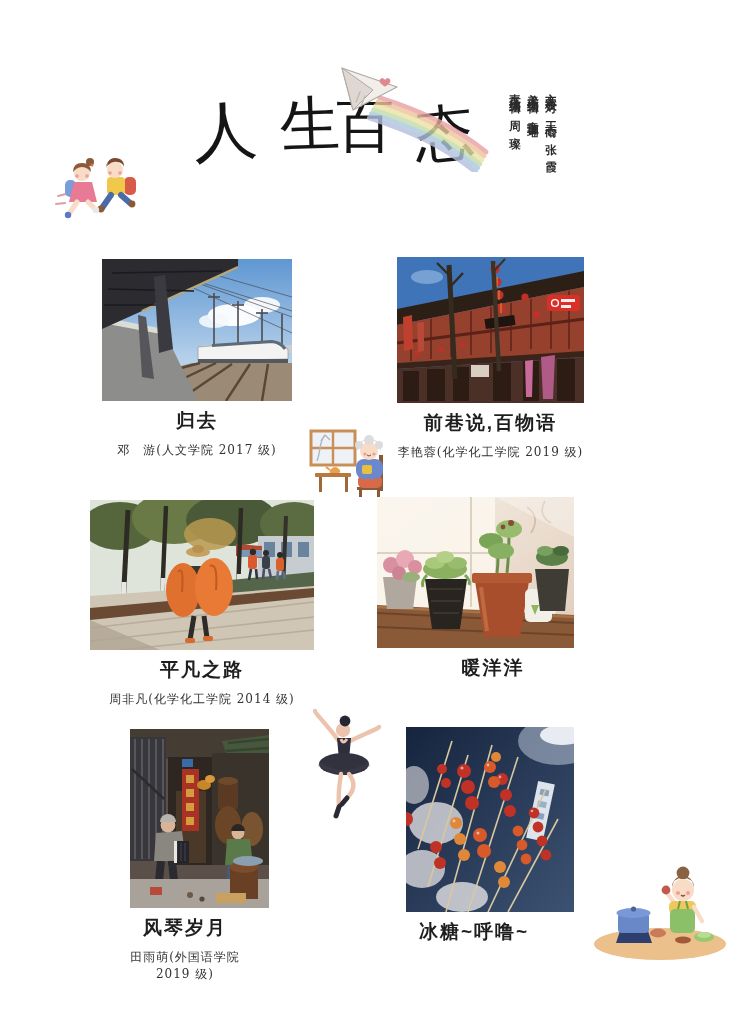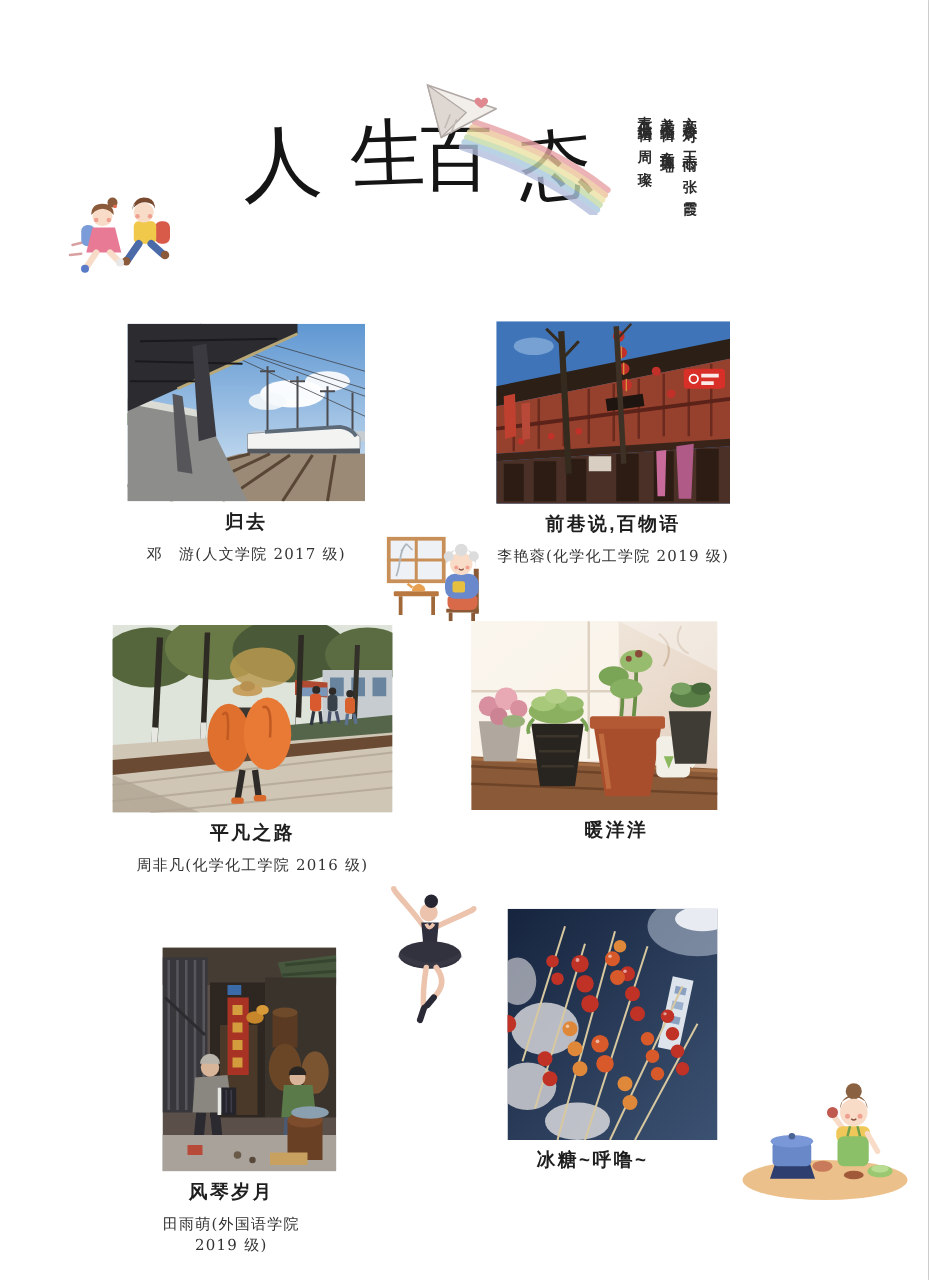--- a/index.html
+++ b/index.html
@@ -22,21 +22,21 @@
     writing-mode:vertical-rl;text-orientation:upright;
     font-size:11.5px;font-weight:bold;letter-spacing:3px;color:#2a2a2a;
     font-family:"Liberation Sans",sans-serif;
   }
   .credit-col{margin:0 3px;}
   
   .card{position:absolute;text-align:center;}
   .photo{width:100%;display:block;line-height:0;}
   .photo svg{display:block;}
   .cap-title{
-    margin-top:7px;font-size:15px;font-weight:bold;letter-spacing:2px;color:#1e1e1e;
+    margin-top:7px;font-size:19px;font-weight:bold;letter-spacing:2px;color:#1e1e1e;
   }
   .cap-author{
     margin-top:8px;font-size:12px;letter-spacing:1px;color:#333;
     font-family:"DejaVu Serif","Liberation Serif",serif;
   }
 </style>
 </head>
 <body>
 
 <div class="page">
@@ -308,21 +308,21 @@
           <ellipse cx="108" cy="52" rx="12" ry="5" fill="#c8a060"></ellipse>
           <ellipse cx="108" cy="49" rx="6" ry="4" fill="#b89050"></ellipse>
           <path d="M104,116 L100,140 M114,116 L117,138" stroke="#2e2a28" stroke-width="5"></path>
           <rect x="95" y="138" width="10" height="5" rx="2" fill="#d86a2e"></rect>
           <rect x="113" y="136" width="10" height="5" rx="2" fill="#d86a2e"></rect>
         </g>
         <polygon points="0,120 70,150 0,150" fill="#b0a494" opacity="0.8"></polygon>
       </svg>
     </div>
     <div class="cap-title">平凡之路</div>
-    <div class="cap-author">周非凡(化学化工学院 2016 级)</div>
+    <div class="cap-author">周非凡(化学化工学院 2014 级)</div>
   </div>
 
   <div class="card" style="left:377px;top:497px;width:232px;">
     <div class="photo">
       <svg width="197" height="151" viewBox="0 0 197 151" preserveAspectRatio="none">
         <defs>
           <linearGradient id="warm4" x1="0" y1="0" x2="1" y2="1">
             <stop offset="0" stop-color="#f6f0e6"></stop>
               <stop offset="1" stop-color="#e0cbba"></stop>
           </linearGradient>
@@ -392,21 +392,21 @@
       <ellipse cx="46" cy="67" rx="25" ry="11" fill="#32323f"></ellipse>
       <path d="M21,67 q25,16 50,0" stroke="#44445380" stroke-width="4" fill="none" opacity="0.7"></path>
       <path d="M43,77 C41,89 40,99 41,110" stroke="#ecc3ac" stroke-width="4.4" stroke-linecap="round" fill="none"></path>
       <path d="M51,77 C58,86 56,94 49,101" stroke="#ecc3ac" stroke-width="4.4" stroke-linecap="round" fill="none"></path>
       <path d="M41,110 L38,119" stroke="#2a2a36" stroke-width="5" stroke-linecap="round"></path>
       <path d="M49,101 L44,107" stroke="#2a2a36" stroke-width="5" stroke-linecap="round"></path>
       <path d="M40,108 l5,-3 M39,112 l5,-3" stroke="#2a2a36" stroke-width="1.2"></path>
     </g>
   </svg>
 
-  <div class="card" style="left:130px;top:758px;width:110px;">
+  <div class="card" style="left:130px;top:729px;width:110px;">
     <div class="photo">
       <svg width="139" height="179" viewBox="0 0 139 179" preserveAspectRatio="none">
         <rect width="139" height="179" fill="#5a5049"></rect>
         <rect x="0" y="0" width="139" height="30" fill="#453c33"></rect>
         <rect x="0" y="8" width="36" height="124" fill="#38383c"></rect>
         <g stroke="#56565c" stroke-width="2">
           <path d="M5,10 L5,130"></path>
             <path d="M12,10 L12,130"></path>
             <path d="M19,10 L19,130"></path>
             <path d="M26,10 L26,130"></path>

